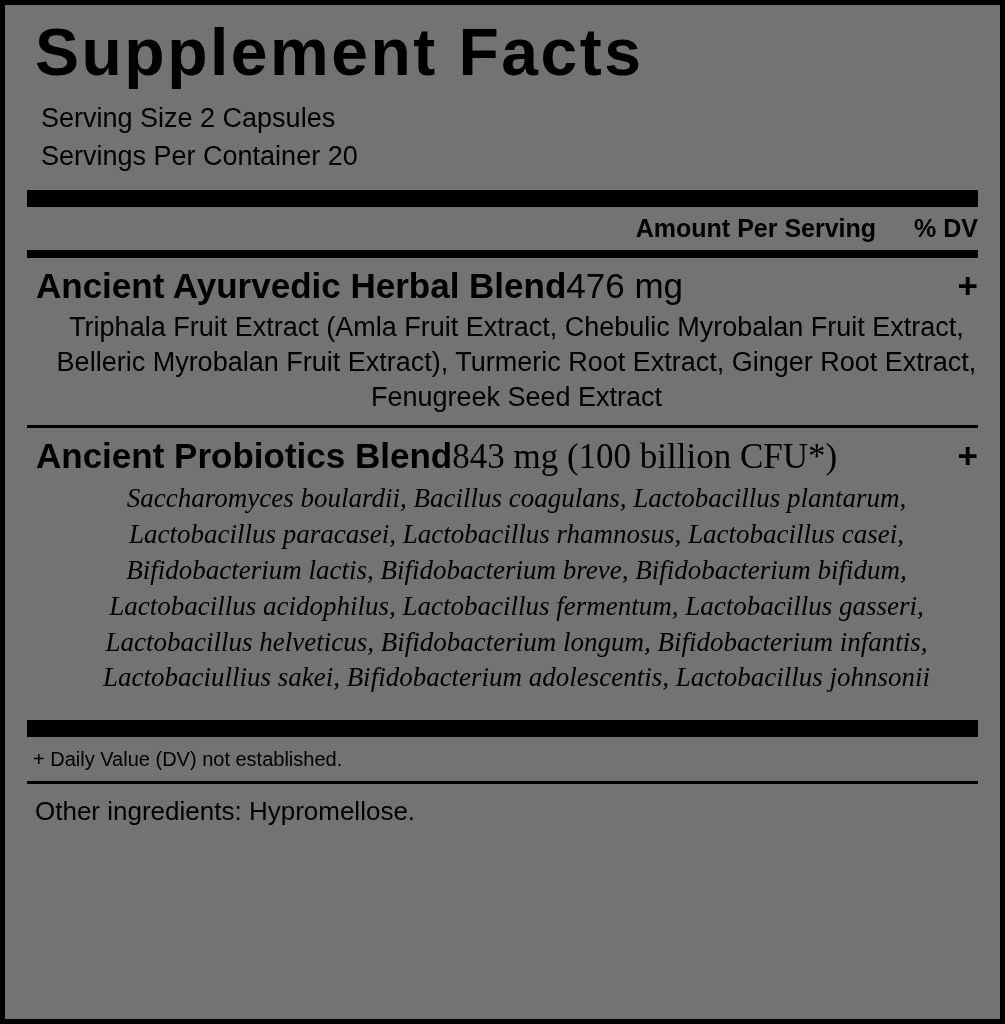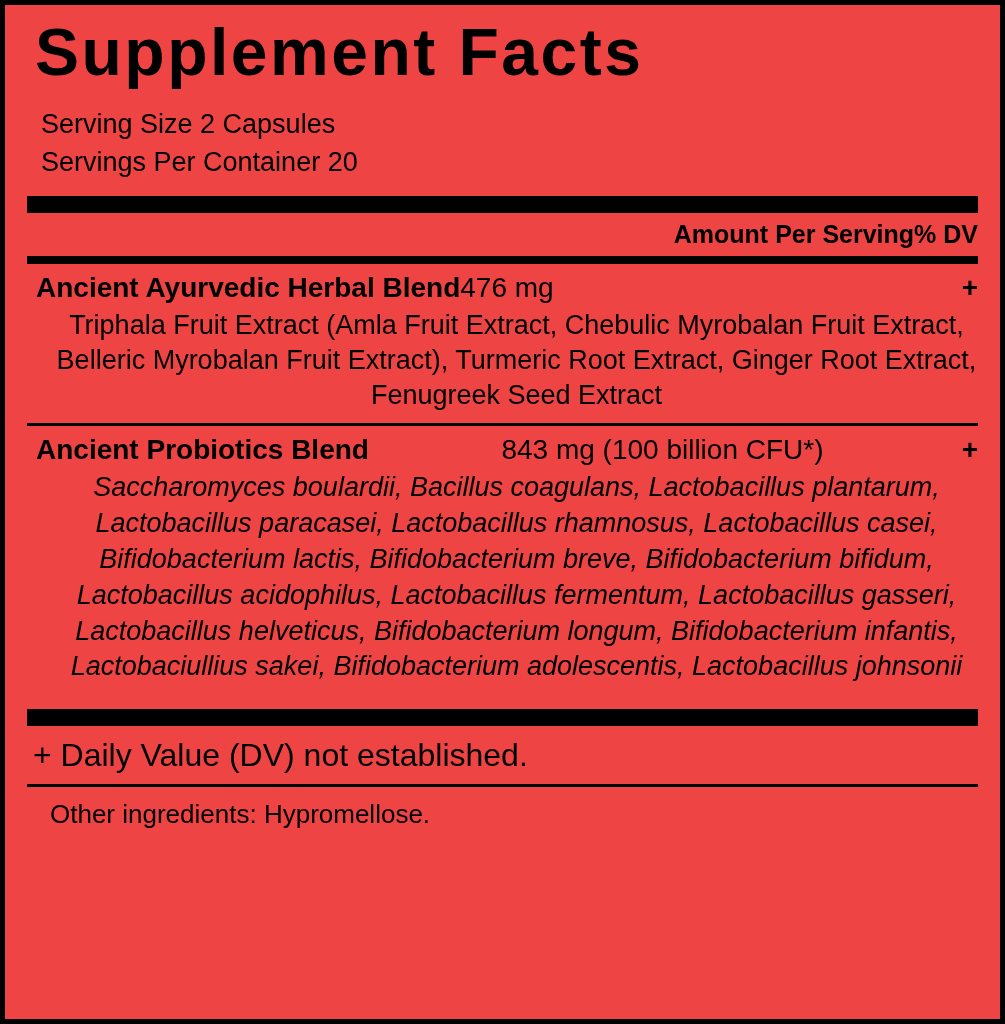--- a/index.html
+++ b/index.html
@@ -8,36 +8,36 @@
     background: #ffffff;
   }
   body {
     font-family: "Liberation Sans", sans-serif;
     color: #000000;
   }
   .panel {
     width: 1005px;
     height: 1024px;
     box-sizing: border-box;
-    background: #ef4444;
+    background: #737373;
     border: 5px solid #000000;
     padding: 0 22px;
     position: relative;
     overflow: hidden;
   }
   .title {
     font-size: 66px;
     font-weight: bold;
     letter-spacing: 2.5px;
     line-height: 1.0;
     margin: 14px 0 0 8px;
     white-space: nowrap;
   }
   .serving-lines {
-    margin: 20px 0 0 14px;
+    margin: 14px 0 0 14px;
     font-size: 27px;
     line-height: 1.42;
   }
   .rule-thick {
     height: 17px;
     background: #000000;
     margin: 14px 0 0 0;
   }
   .rule-medium {
     height: 8px;
@@ -49,34 +49,35 @@
     background: #000000;
     margin: 0;
   }
   .amount-row {
     display: flex;
     justify-content: flex-end;
     align-items: baseline;
     font-size: 25px;
     font-weight: bold;
     padding: 7px 0 7px 0;
+    gap: 38px;
   }
   .amount-row .aps {
     white-space: nowrap;
   }
   .amount-row .dv {
     white-space: nowrap;
   }
   .block {
     padding: 8px 0 10px 0;
   }
   .blend-head {
     display: flex;
     align-items: baseline;
-    font-size: 28px;
+    font-size: 35px;
     font-weight: bold;
     white-space: nowrap;
   }
   .blend-head .name {
     margin-left: 9px;
   }
   .blend-head .amt {
     font-weight: normal;
     flex: 1;
     text-align: left;
@@ -89,32 +90,34 @@
     font-size: 27px;
     line-height: 1.30;
     margin: 4px 0 0 28px;
     max-width: 925px;
     text-align: center;
   }
   .blend-body.italic {
     font-style: italic;
     margin-left: 28px;
     line-height: 1.33;
+    font-family: Liberation Serif, serif;
   }
   .probiotic-head .amt {
-    text-align: center;
+    text-align: left;
     padding-right: 0;
+    font-family: Liberation Serif, serif;
   }
   .footnote {
-    font-size: 32px;
+    font-size: 20px;
     margin: 11px 0 10px 6px;
   }
   .other {
     font-size: 26px;
-    margin: 12px 0 0 23px;
+    margin: 12px 0 0 8px;
   }
 </style>
 </head>
 <body>
 
 <div class="panel">
 
   <div class="title">Supplement Facts</div>
 
   <div class="serving-lines">

